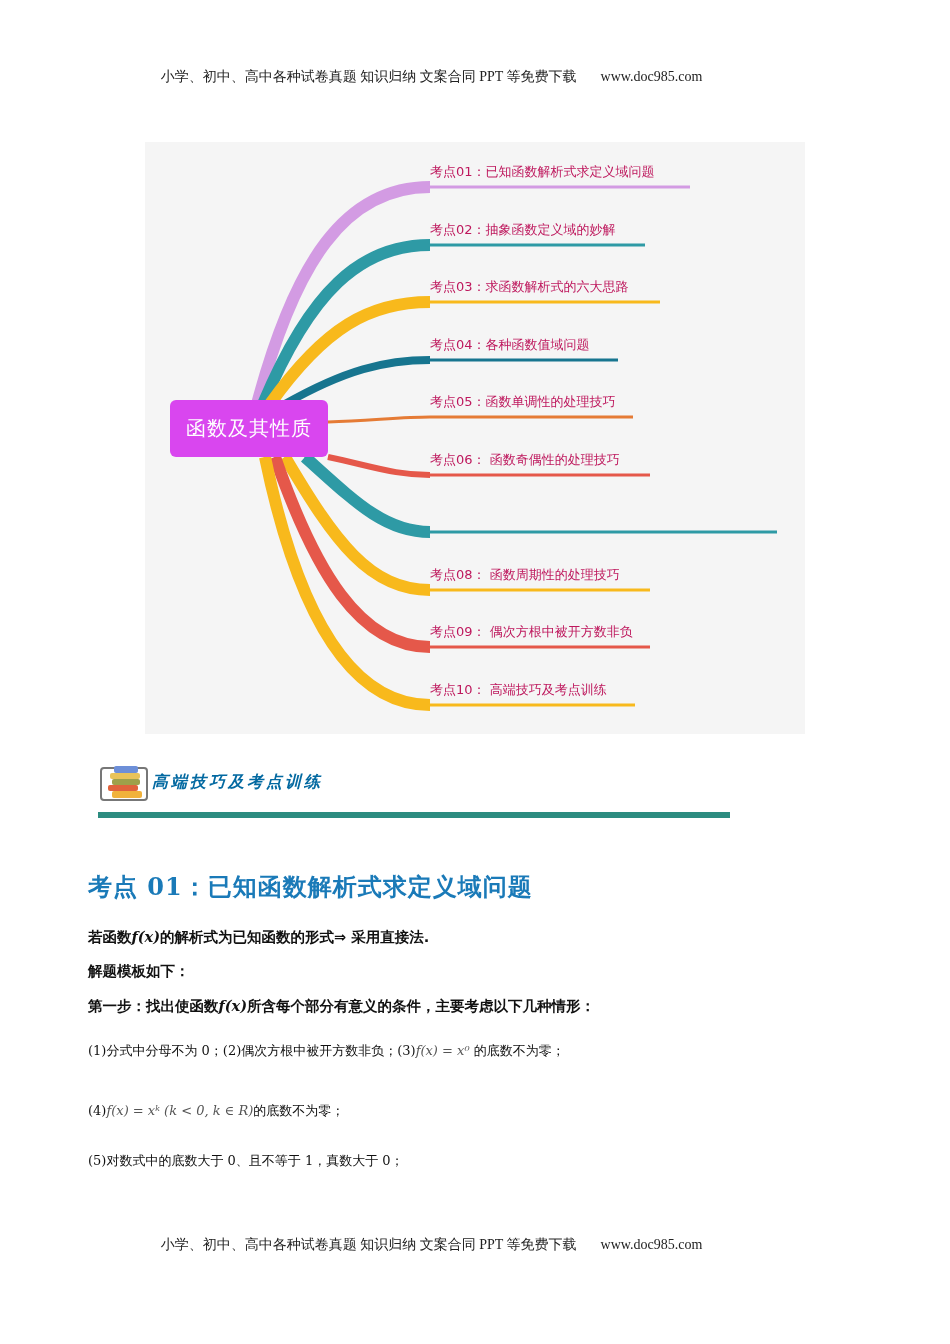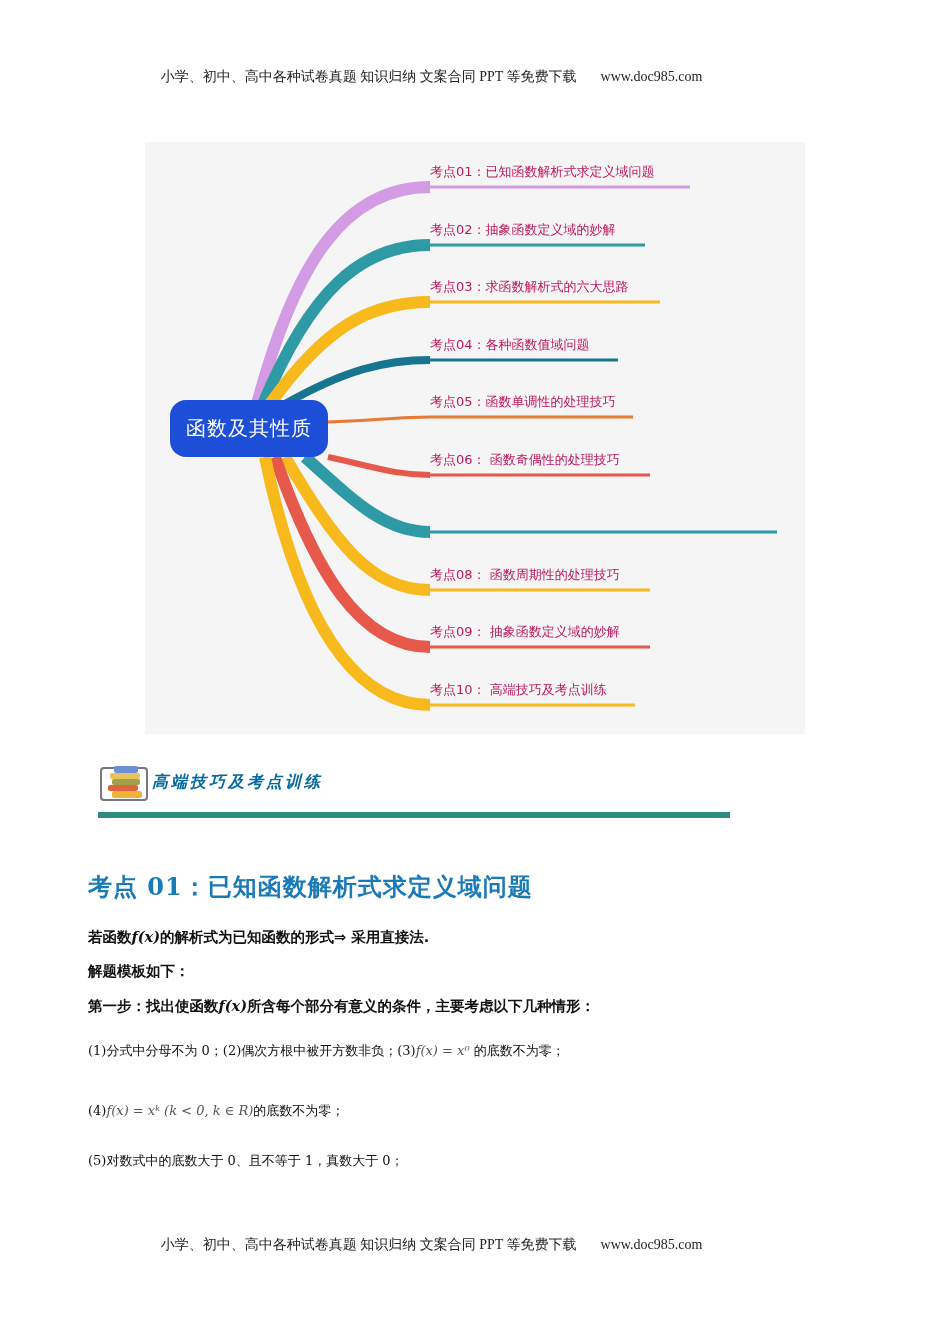--- a/index.html
+++ b/index.html
@@ -6,22 +6,22 @@
   body { width: 950px; height: 1344px; position: relative; overflow: hidden;
          font-family: "DejaVu Serif", "Liberation Serif", serif; color: #111; }
   .header, .footer { position: absolute; left: 0; width: 863px; text-align: center;
          font-size: 14px; color: #222; font-family: "Liberation Serif", "DejaVu Serif", serif; }
   .header { top: 68px; }
   .footer { top: 1236px; }
   .header .url, .footer .url { margin-left: 24px; }
 
   .mindmap { position: absolute; left: 145px; top: 142px; width: 660px; height: 592px; background: #f5f5f5; }
   .mindmap svg { position: absolute; left: 0; top: 0; }
-  .root-node { position: absolute; left: 25px; top: 258px; width: 158px; height: 57px; background: #1d4ed8;
-       border-radius: 16px; color: #fff; font-family: "DejaVu Sans", sans-serif; font-size: 20px;
+  .root-node { position: absolute; left: 25px; top: 258px; width: 158px; height: 57px; background: #d946ef;
+       border-radius: 6px; color: #fff; font-family: "DejaVu Sans", sans-serif; font-size: 20px;
        display: flex; align-items: center; justify-content: center; letter-spacing: 1px; }
   .branch-label { position: absolute; left: 285px; font-family: "DejaVu Sans", sans-serif; font-size: 13px; color: #be185d; white-space: nowrap; }
 
   .section-banner { position: absolute; left: 98px; top: 762px; width: 632px; height: 58px; }
   .banner-icon { position: absolute; left: 2px; top: 2px; width: 50px; height: 40px; }
   .banner-title { position: absolute; left: 54px; top: 10px; font-size: 16px; font-weight: bold;
        font-family: "DejaVu Serif", serif; color: #0369a1; letter-spacing: 3px; font-style: italic; }
   .banner-bar { position: absolute; left: 0; top: 50px; width: 632px; height: 6px; background: #2c8c80; }
 
   .section-title { position: absolute; left: 88px; top: 871px; font-size: 24px; font-weight: bold; color: #1a7ab8; letter-spacing: 1px; }
@@ -60,21 +60,21 @@
     <path d="M120 315 C 150 460, 200 563, 285 563" stroke="#f8b91c" stroke-width="12" fill="none"></path>
   </svg>
   <div class="root-node">函数及其性质</div>
   <div class="branch-label" style="top:21px">考点01：已知函数解析式求定义域问题</div>
   <div class="branch-label" style="top:79px">考点02：抽象函数定义域的妙解</div>
   <div class="branch-label" style="top:136px">考点03：求函数解析式的六大思路</div>
   <div class="branch-label" style="top:194px">考点04：各种函数值域问题</div>
   <div class="branch-label" style="top:251px">考点05：函数单调性的处理技巧</div>
   <div class="branch-label" style="top:309px">考点06：  函数奇偶性的处理技巧</div>
   <div class="branch-label" style="top:424px">考点08：  函数周期性的处理技巧</div>
-  <div class="branch-label" style="top:481px">考点09：  抽象函数定义域的妙解</div>
+  <div class="branch-label" style="top:481px">考点09：  偶次方根中被开方数非负</div>
   <div class="branch-label" style="top:539px">考点10：  高端技巧及考点训练</div>
 </div>
 
 <div class="section-banner">
   <svg class="banner-icon" viewBox="0 0 50 40">
     <rect x="1" y="4" width="46" height="32" rx="3" fill="none" stroke="#777" stroke-width="2"></rect>
     <rect x="14" y="2" width="24" height="7" rx="2" fill="#6d8fd8"></rect>
     <rect x="10" y="9" width="30" height="6" rx="2" fill="#e8c35a"></rect>
     <rect x="12" y="15" width="28" height="6" rx="2" fill="#9ea04a"></rect>
     <rect x="8" y="21" width="30" height="6" rx="2" fill="#e0623c"></rect>

